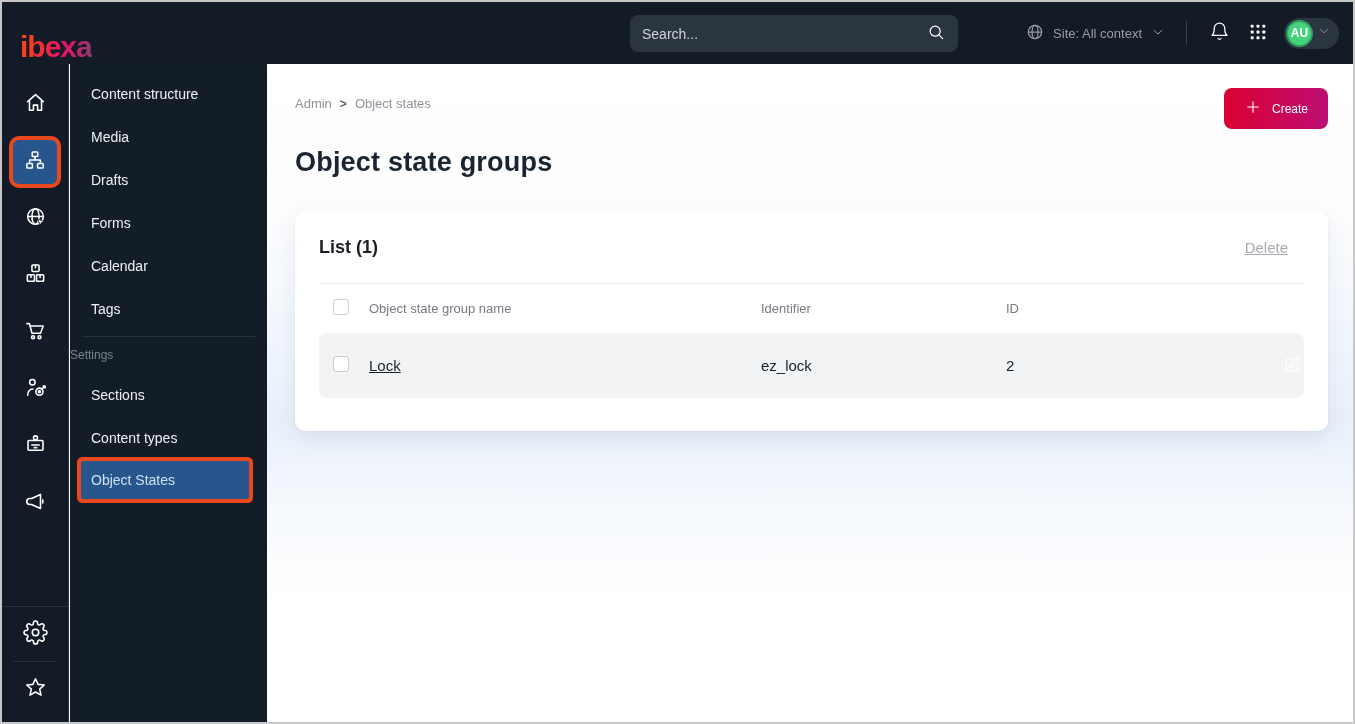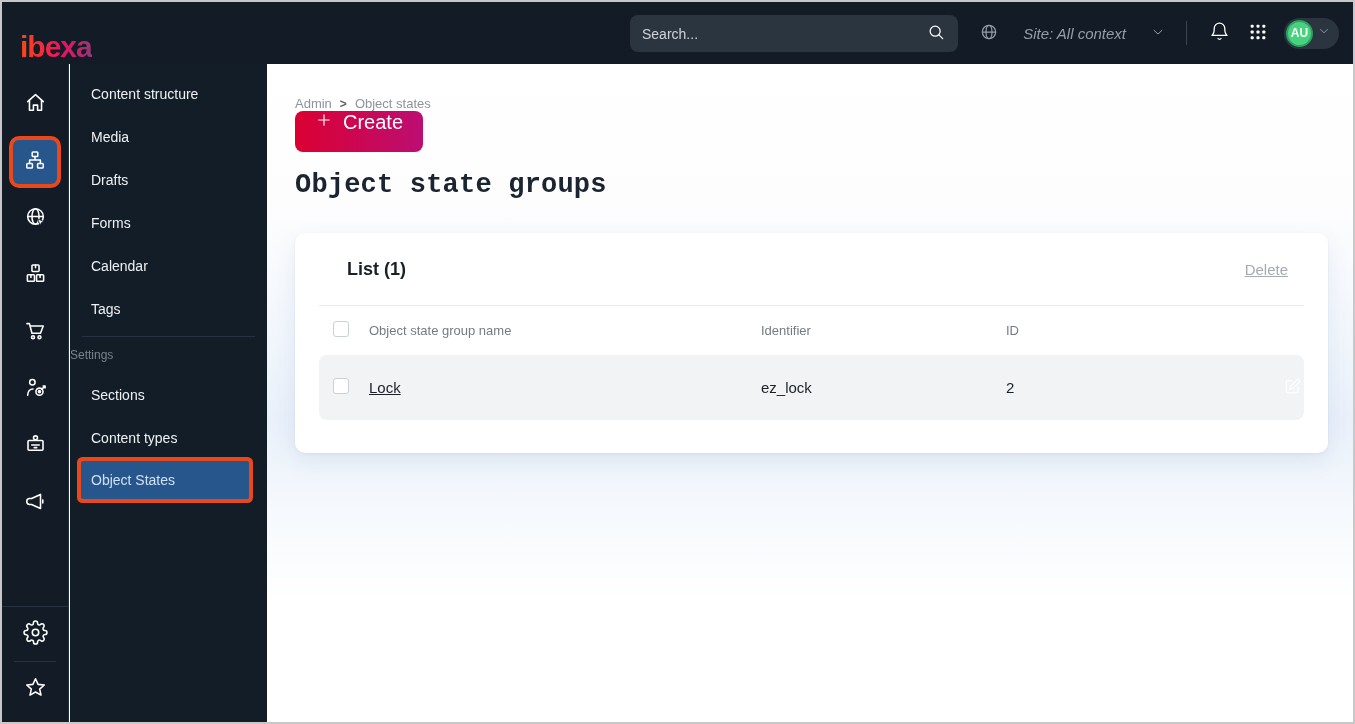--- a/index.html
+++ b/index.html
@@ -9,21 +9,21 @@
   
   .topbar { position:absolute; top:0; left:0; right:0; height:62px; background:#131c26; display:flex; align-items:flex-end; z-index:5; }
   .logo { font-size:30px; font-weight:700; letter-spacing:-1px; margin-left:18px;
           background:linear-gradient(90deg,#ff4713 0%,#ed1164 60%,#8f3a72 100%);
           -webkit-background-clip:text; background-clip:text; color:transparent; }
   .search-wrap { position:absolute; left:628px; top:13px; width:328px; height:37px; background:#2b3540; border-radius:8px;
                  display:flex; align-items:center; padding:0 12px; }
   .search-wrap input { flex:1; background:transparent; border:none; outline:none; color:#5eead4; font-size:14px; font-family:"Liberation Sans",sans-serif; }
   .search-wrap input::placeholder { color:#cfd4da; opacity:1; }
   .top-right { position:absolute; right:14px; top:0; height:62px; display:flex; align-items:center; gap:14px; }
-  .site-ctx { display:flex; align-items:center; gap:24px; color:#959ea8; font-size:15px; cursor:pointer;font-style:italic; }
+  .site-ctx { display:flex; align-items:center; gap:8px; color:#959ea8; font-size:13px; cursor:pointer; }
   .v-divider { width:1px; height:24px; background:#3a434e; margin:0 6px; }
   .icon-btn { background:none; border:none; display:flex; align-items:center; cursor:pointer; padding:2px; }
   .avatar-pill { display:flex; align-items:center; gap:4px; background:#2b3540; border-radius:16px; padding:2px 8px 2px 2px; cursor:pointer; }
   .avatar { width:27px; height:27px; border-radius:50%; background:#47d37e; color:#fff; font-size:12px; font-weight:700;
             display:flex; align-items:center; justify-content:center; border:2px solid #2e9e61; }
 
   svg.ic { stroke:#fff; fill:none; stroke-width:1.5; stroke-linecap:round; stroke-linejoin:round; }
   svg.ic-gray { stroke:#959ea8; fill:none; stroke-width:1.5; stroke-linecap:round; stroke-linejoin:round; }
 
   
@@ -41,32 +41,32 @@
   .sidebar { position:absolute; top:62px; left:68px; bottom:0; width:197px; background:#131d28; padding-top:8px; z-index:3; }
   .side-item { height:43px; display:flex; align-items:center; padding-left:21px; color:#eef1f4; font-size:14px; cursor:pointer; }
   .side-divider { height:1px; background:#273240; margin:6px 12px 0 12px; }
   .side-label { height:36px; display:flex; align-items:center; color:#79828c; font-size:12px; }
   .side-item.active { margin:2px 18px 2px 11px; height:38px; padding-left:10px; background:#27568c; color:#cfe0f2;
                       border-radius:2px; box-shadow:0 0 0 4px #e9481d; }
 
   
   .main { position:absolute; top:62px; left:265px; right:0; bottom:0;
           background:linear-gradient(180deg,#ffffff 0%,#fdfdfe 22%,#f1f6fc 42%,#e9f0fa 54%,#f6f9fd 68%,#ffffff 82%); }
-  .head-row { display:flex; justify-content:space-between; align-items:flex-start; padding:24px 25px 0 28px;flex-direction:column; }
+  .head-row { display:flex; justify-content:space-between; align-items:flex-start; padding:24px 25px 0 28px; }
   .breadcrumb { display:flex; align-items:center; gap:8px; font-size:13px; color:#8e939b; margin-top:8px; }
   .breadcrumb .sep { color:#5a6068; font-weight:700; font-size:12px; }
   .breadcrumb a { color:#8e939b; text-decoration:none; cursor:pointer; }
-  .create-btn { height:41px; padding:0 20px; border:none; border-radius:8px; color:#fff; font-size:20px; font-family:"Liberation Sans",sans-serif;
-                background:linear-gradient(90deg,#db0032 0%,#bc0e73 100%); display:flex; align-items:flex-start; gap:10px; cursor:pointer; }
-  .page-title { margin:18px 6px 0 28px; font-size:27px; font-weight:700; color:#1b2531; letter-spacing:0.2px;font-family:Liberation Mono, monospace; }
+  .create-btn { height:41px; padding:0 20px; border:none; border-radius:8px; color:#fff; font-size:12px; font-family:"Liberation Sans",sans-serif;
+                background:linear-gradient(90deg,#db0032 0%,#bc0e73 100%); display:flex; align-items:center; gap:10px; cursor:pointer; }
+  .page-title { margin:18px 6px 0 28px; font-size:27px; font-weight:700; color:#1b2531; letter-spacing:0.2px; }
 
   .card { margin:33px 25px 0 28px; background:#fff; border-radius:10px; box-shadow:0 8px 22px rgba(70,100,150,0.10), 0 1px 3px rgba(70,100,150,0.08);
           padding:0 24px 33px 24px; }
   .card-head { height:72px; display:flex; align-items:center; justify-content:space-between; }
-  .card-title { font-size:18px; font-weight:700; color:#1b2026;margin-left:28px; }
+  .card-title { font-size:18px; font-weight:700; color:#1b2026; }
   .delete-btn { display:flex; align-items:center; gap:10px; background:none; border:none; color:#a6aab1; font-size:15px;
                 font-family:"Liberation Sans",sans-serif; cursor:pointer; margin-right:16px;text-decoration:underline; }
   .card-div { height:1px; background:#e9eaed; }
 
   .tgrid { display:grid; grid-template-columns:36px 392px 245px 1fr 40px; align-items:center; padding-left:14px; }
   .thead { height:49px; color:#767b83; font-size:13px; }
   .trow { height:65px; background:#f2f3f5; border-radius:8px; font-size:15px; color:#1a2026; }
   .cbox { width:16px; height:16px; appearance:none; -webkit-appearance:none; border:1px solid #ccd0d5; border-radius:3px; background:#fff; cursor:pointer; }
   .row-link { color:#1a2026; font-weight:500; text-decoration:underline; cursor:pointer; }
   .cell-right { display:flex; justify-content:flex-end; }

